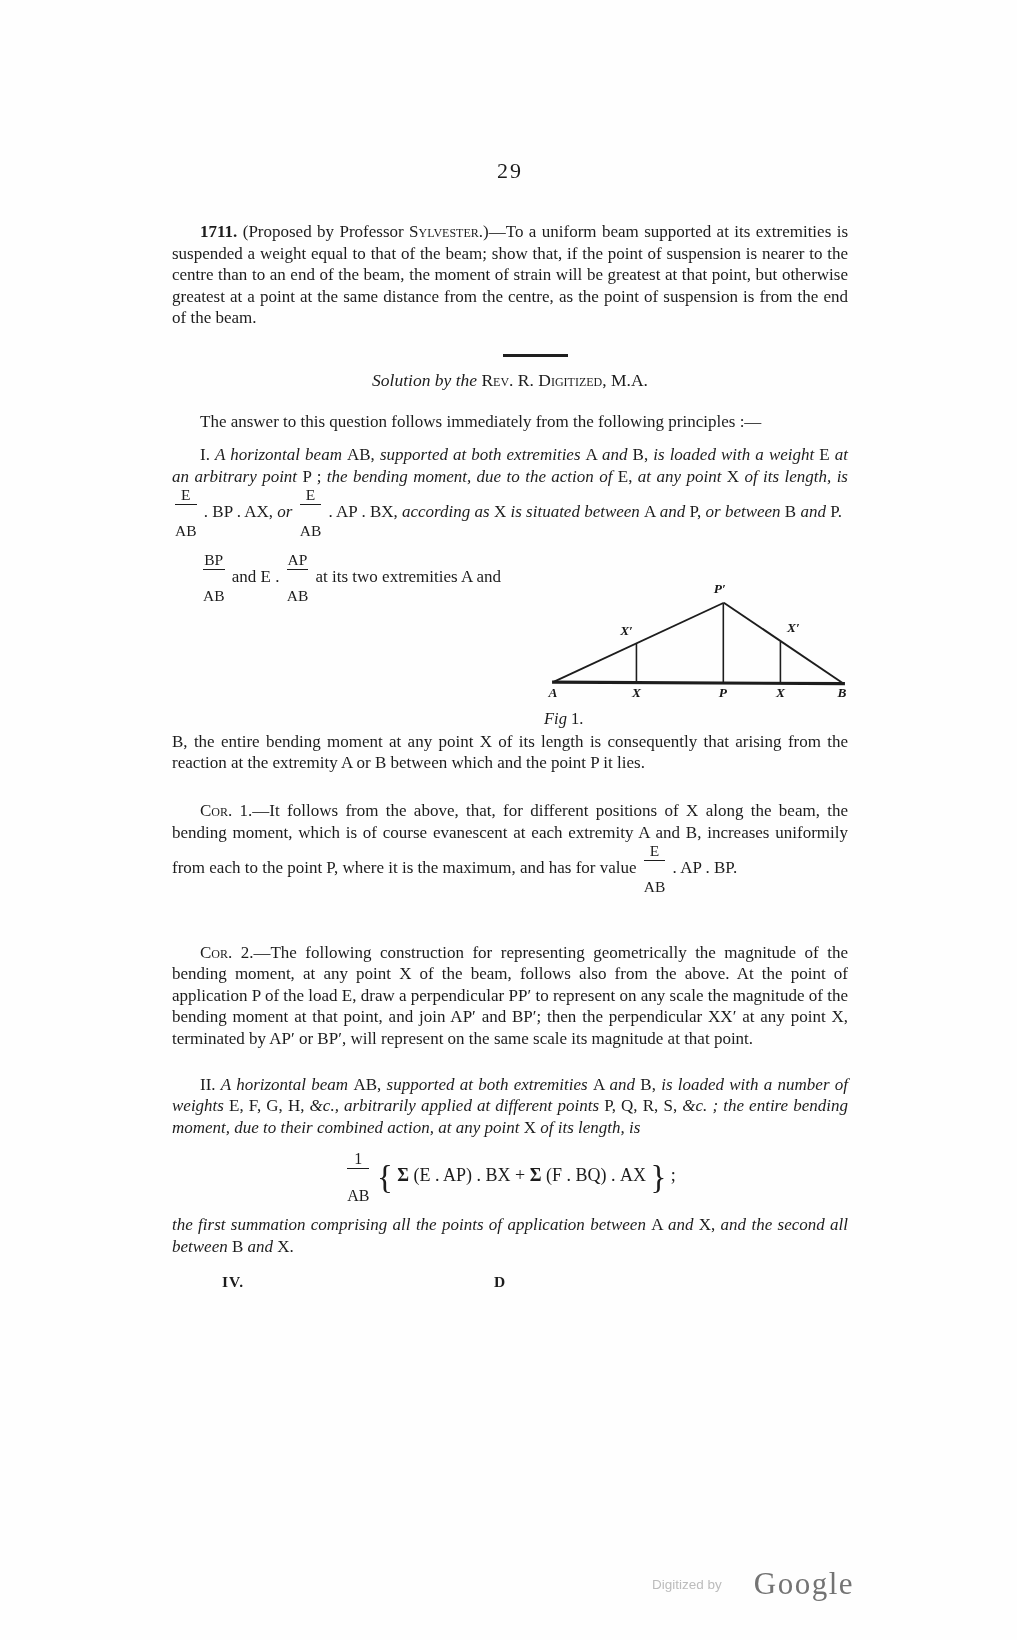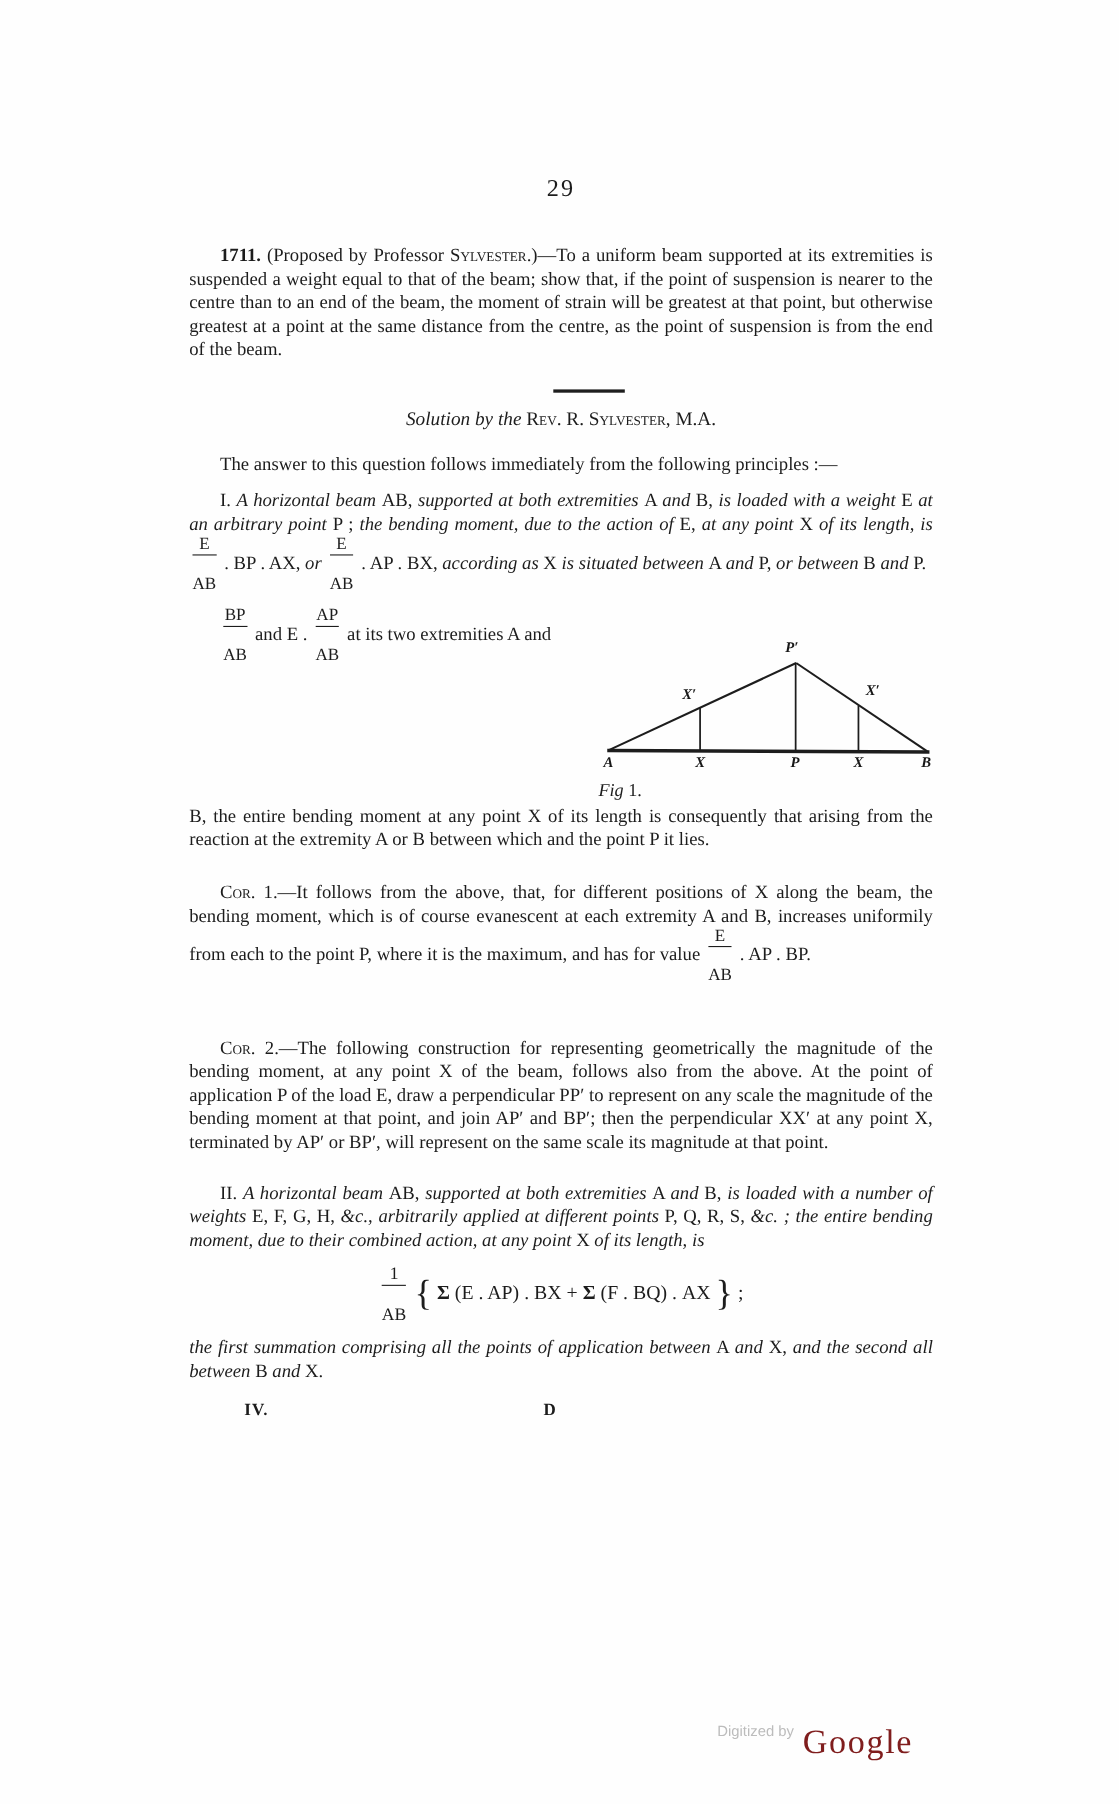--- a/index.html
+++ b/index.html
@@ -36,37 +36,37 @@
   .continuation{margin-top:2px;}
   .cor1{margin-top:26px;}
   .cor2{margin-top:46px;}
   .principle2{margin-top:24px;}
   .formula{margin-top:12px;text-align:center;font-size:18px;}
   .formula .frac{font-size:16px;}
   .closing{margin-top:10px;}
   .footer-row{display:flex;margin-top:16px;font-size:15.5px;font-weight:700;}
   .sig{margin-left:50px;letter-spacing:1px;}
   .sig-d{margin-left:250px;}
-  .watermark{position:absolute;left:652px;top:1566px;display:flex;align-items:flex-start;}
+  .watermark{position:absolute;left:652px;top:1566px;display:flex;align-items:center;gap:24px;}
   .wm-text{font-family:"Liberation Sans","DejaVu Sans",sans-serif;font-size:13.5px;color:#bcbcbc;}
-  .wm-brand{font-family:"Liberation Serif","DejaVu Serif",serif;font-size:31px;color:#7f1d1d;margin-left:8px;letter-spacing:1.5px;}
+  .wm-brand{font-family:"Liberation Serif","DejaVu Serif",serif;font-size:31px;color:#737373;margin-left:8px;letter-spacing:1.5px;}
 </style>
 </head>
 <body>
 
 <div class="page">
   <div class="content">
 
     <div class="page-number">29</div>
 
     <p class="para indent problem"><span class="s-b">1711.</span><span class="s-r"> (Proposed by Professor </span><span class="s-sc">Sylvester</span><span class="s-r">.)—To a uniform beam supported at its extremities is suspended a weight equal to that of the beam; show that, if the point of suspension is nearer to the centre than to an end of the beam, the moment of strain will be greatest at that point, but otherwise greatest at a point at the same distance from the centre, as the point of suspension is from the end of the beam.</span></p>
 
     <div class="divider"></div>
 
-    <div class="solution-heading"><span class="s-i">Solution by the </span><span class="s-sc">Rev. R. Sylvester</span><span class="s-r">, M.A.</span></div>
+    <div class="solution-heading"><span class="s-i">Solution by the </span><span class="s-sc">Rev. R. Digitized</span><span class="s-r">, M.A.</span></div>
 
     <p class="para indent intro"><span class="s-r">The answer to this question follows immediately from the following principles :—</span></p>
 
     <p class="para indent principle1"><span class="s-r">I. </span><span class="s-i">A horizontal beam </span><span class="s-r">AB, </span><span class="s-i">supported at both extremities </span><span class="s-r">A </span><span class="s-i">and </span><span class="s-r">B, </span><span class="s-i">is loaded with a weight </span><span class="s-r">E </span><span class="s-i">at an arbitrary point </span><span class="s-r">P ; </span><span class="s-i">the bending moment, due to the action of </span><span class="s-r">E, </span><span class="s-i">at any point </span><span class="s-r">X </span><span class="s-i">of its length, is </span><span class="frac">
           <span class="num">E</span>
           <span class="den">AB</span>
         </span><span class="s-r"> . BP . AX, </span><span class="s-i">or </span><span class="frac">
           <span class="num">E</span>
           <span class="den">AB</span>
         </span><span class="s-r"> . AP . BX, </span><span class="s-i">according as </span><span class="s-r">X </span><span class="s-i">is situated between </span><span class="s-r">A </span><span class="s-i">and </span><span class="s-r">P, </span><span class="s-i">or between </span><span class="s-r">B </span><span class="s-i">and </span><span class="s-r">P.</span></p>

